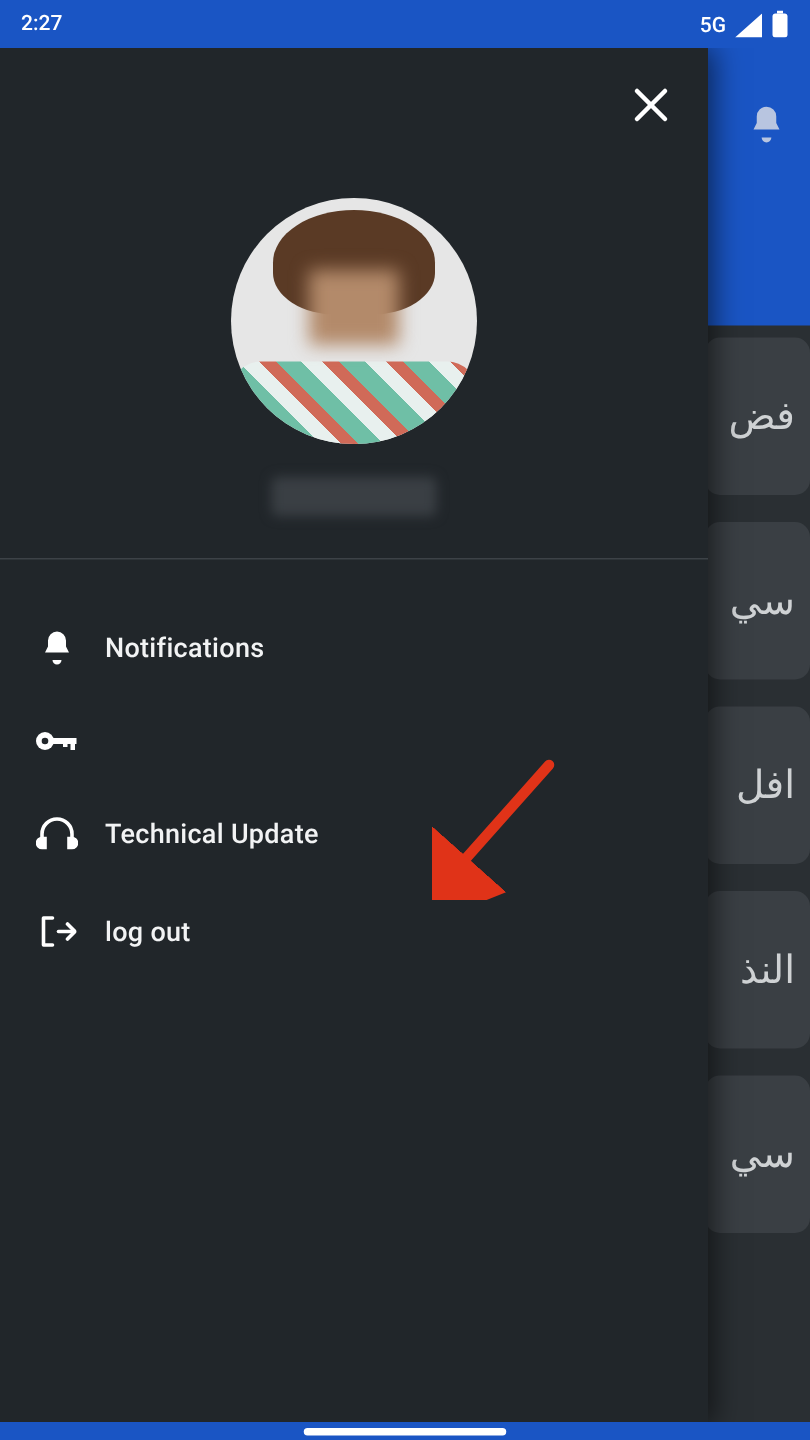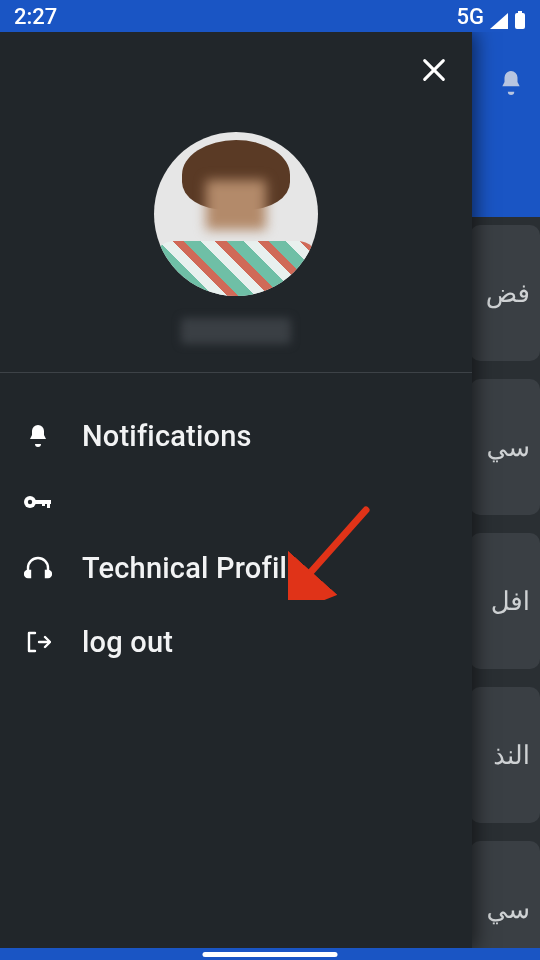--- a/index.html
+++ b/index.html
@@ -4,32 +4,32 @@
 <style>
   * { box-sizing: border-box; margin: 0; padding: 0; }
   html, body { width: 540px; height: 960px; overflow: hidden; font-family: -apple-system, Roboto, "Segoe UI", Arial, sans-serif; }
   body { position: relative; background: #2a2f33; }
 
   
   .statusbar {
     position: relative; z-index: 50;
     height: 32px; background: #1a55c4;
     color: #fff; display: flex; align-items: center; justify-content: space-between;
-    padding: 0 14px; font-size: 22px; font-weight: 500;
+    padding: 0 14px; font-size: 14px; font-weight: 500;
   }
   .statusbar .right { display: flex; align-items: flex-end; gap: 6px; }
   .statusbar .right span, .statusbar .right svg { display: inline-flex; }
 
   
   .bg-header { position: absolute; top:32px; left:0; right:0; height:185px; background:#1a55c4; }
   .bg-header .bell { position:absolute; top:36px; right:16px; }
 
   
   .bg-cards { position:absolute; top:225px; right:0; width:70px; bottom:10px; }
-  .card { background:#3a3f44; color:#cfd2d4; border-radius:10px; margin-bottom:18px; height:136px; display:flex; align-items:center; justify-content:flex-end; padding-right:10px; font-size:26px; }
+  .card { background:#3a3f44; color:#cfd2d4; border-radius:10px; margin-bottom:18px; height:105px; display:flex; align-items:center; justify-content:flex-end; padding-right:10px; font-size:26px; }
 
   
   .drawer {
     position:absolute; top:32px; left:0; width:472px; bottom:10px;
     background:#21262a; color:#f2f3f4;
     box-shadow: 4px 0 18px rgba(0,0,0,0.55);
   }
   .drawer .close {
     position:absolute; top:24px; right:24px; cursor:pointer;
   }
@@ -51,22 +51,22 @@
     position:absolute; bottom:0; left:0; right:0; height:55px;
     background: repeating-linear-gradient(45deg,#6fbfa6 0 12px,#e8f0ee 12px 22px,#d06a58 22px 30px);
     border-top-left-radius:20px; border-top-right-radius:20px;
   }
   .username { margin-top:22px; width:110px; height:26px; background:#3a3f44; border-radius:4px; filter: blur(4px); }
 
   .divider { height:1px; background:#3d4247; }
 
   .menu { padding: 26px 0; }
   .menu-item {
-    display:flex; align-items:center; gap:28px;
-    padding: 20px 22px; font-size:29px; font-weight:500; letter-spacing:0.2px;
+    display:flex; align-items:center; gap:16px;
+    padding: 20px 22px; font-size:18px; font-weight:500; letter-spacing:0.2px;
     cursor:pointer;
   }
   .menu-item .icon { width:32px; display:flex; justify-content:center; }
 
   
   .bottombar { position:absolute; bottom:0; left:0; right:0; height:12px; background:#1a55c4; }
   .home-indicator { position:absolute; bottom:3px; left:50%; transform:translateX(-50%); width:135px; height:5px; border-radius:3px; background:#fff; z-index:60; }
 
   
   .arrow { position:absolute; z-index:40; pointer-events:none; }
@@ -149,21 +149,21 @@
       </span>
     </div>
 
     <div class="menu-item">
       <span class="icon">
         <svg width="28" height="26" viewBox="0 0 28 26" fill="none" stroke="#fff" stroke-width="2.4">
             <path d="M4 16v-3a10 10 0 0 1 20 0v3"></path>
             <path d="M4 16a3 3 0 0 0 0 6h2v-6H4zm20 0h-2v6h2a3 3 0 0 0 0-6z" fill="#fff"></path>
           </svg>
       </span>
-      <span>Technical Profile</span>
+      <span>Technical Update</span>
     </div>
 
     <div class="menu-item">
       <span class="icon">
         <svg width="26" height="24" viewBox="0 0 26 24" fill="none" stroke="#fff" stroke-width="2.4" stroke-linecap="round" stroke-linejoin="round">
             <path d="M10 3H4v18h6"></path>
             <path d="M14 12h10"></path>
             <path d="M20 7l5 5-5 5"></path>
           </svg>
       </span>

